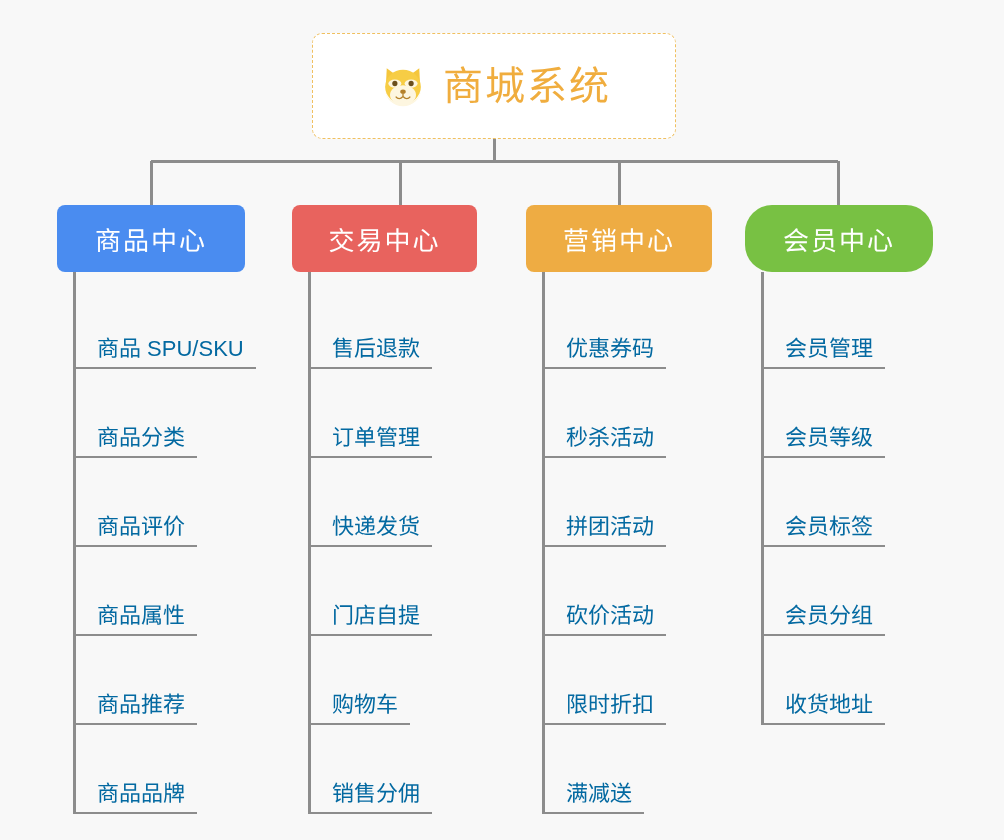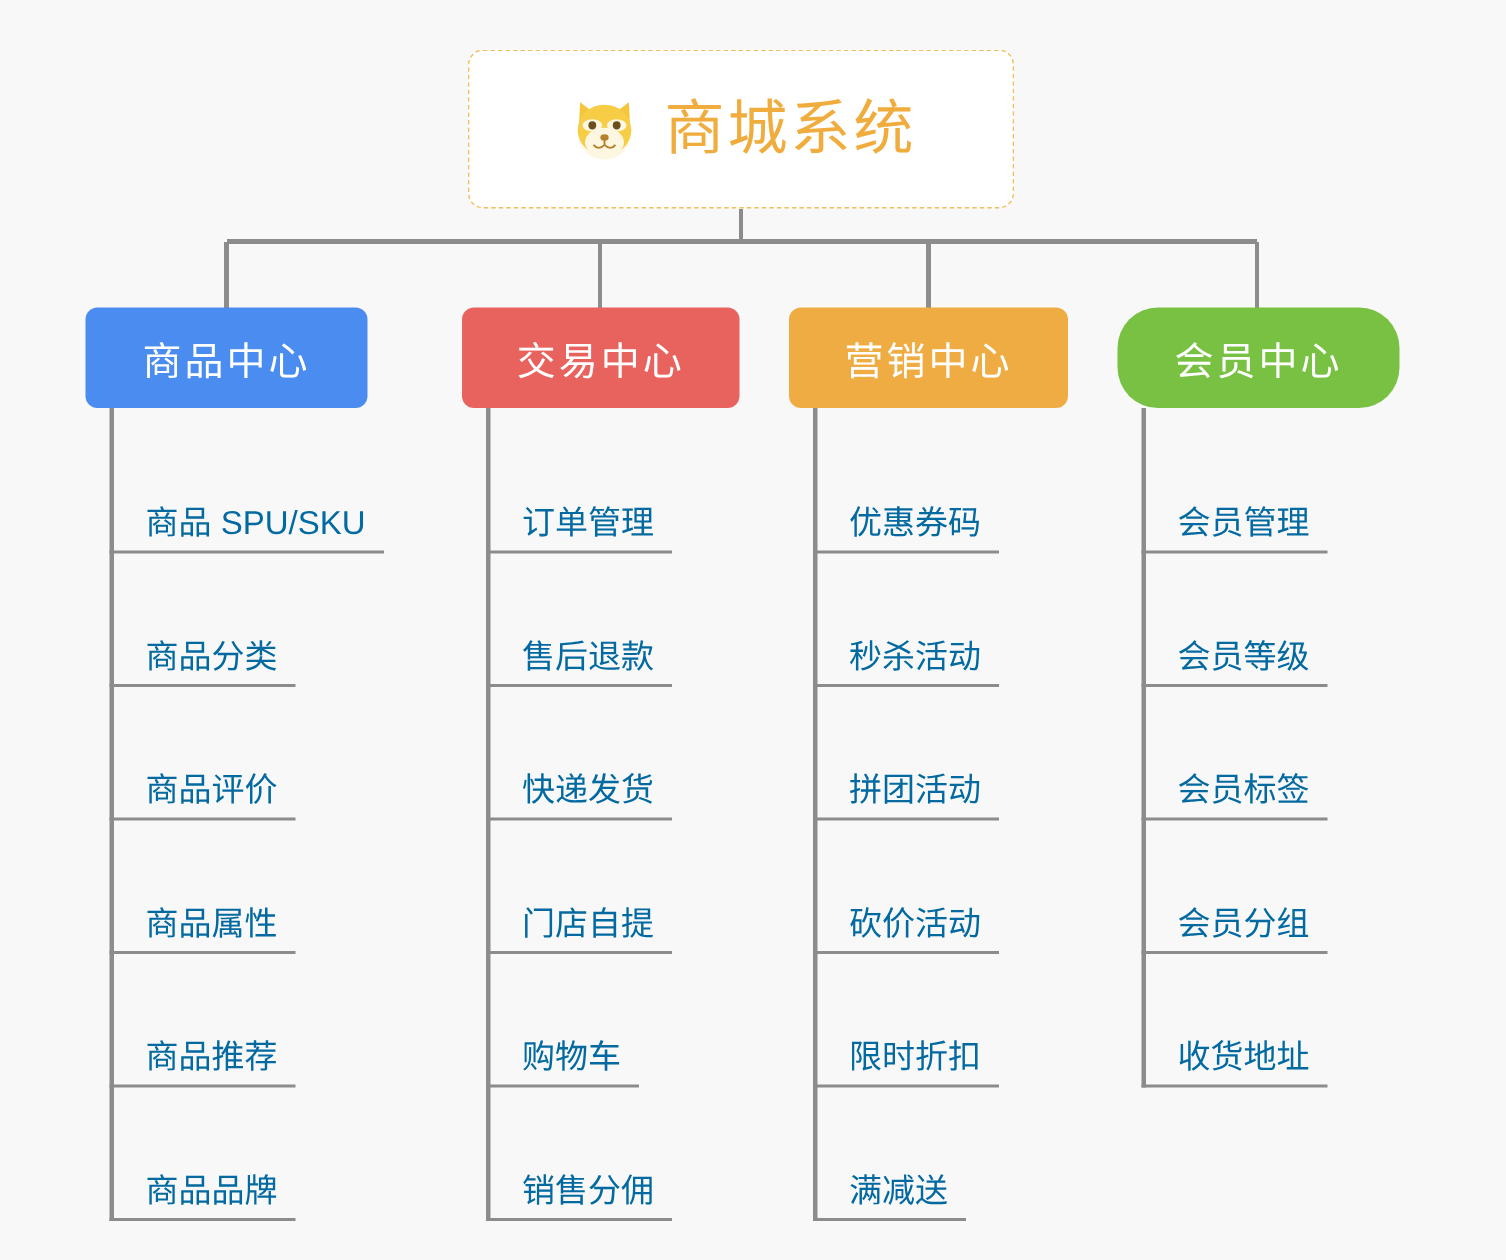--- a/index.html
+++ b/index.html
@@ -65,21 +65,21 @@
     position: absolute;
     left: 0;
     top: 205px;
     width: 1004px;
   }
   .column {
     position: absolute;
     top: 0;
   }
   .col-0 { left: 57px;  width: 188px; }
-  .col-1 { left: 308px; width: 185px; }
+  .col-1 { left: 292px; width: 185px; }
   .col-2 { left: 526px; width: 186px; }
   .col-3 { left: 745px; width: 188px; }
 
   .category-box {
     height: 67px;
     border-radius: 8px;
     display: flex;
     align-items: center;
     justify-content: center;
     color: #ffffff;
@@ -197,24 +197,24 @@
       </div>
     </div>
 
     <div class="column col-1">
       <div class="category-box" style="background:#e8635e;">
         <span>交易中心</span>
       </div>
       <div class="leaf-list">
         <div class="leaf-spine"></div>
         <div class="leaf-item">
+          <span class="leaf-label">售后退款</span>
+        </div>
+        <div class="leaf-item">
           <span class="leaf-label">订单管理</span>
-        </div>
-        <div class="leaf-item">
-          <span class="leaf-label">售后退款</span>
         </div>
         <div class="leaf-item">
           <span class="leaf-label">快递发货</span>
         </div>
         <div class="leaf-item">
           <span class="leaf-label">门店自提</span>
         </div>
         <div class="leaf-item">
           <span class="leaf-label">购物车</span>
         </div>

